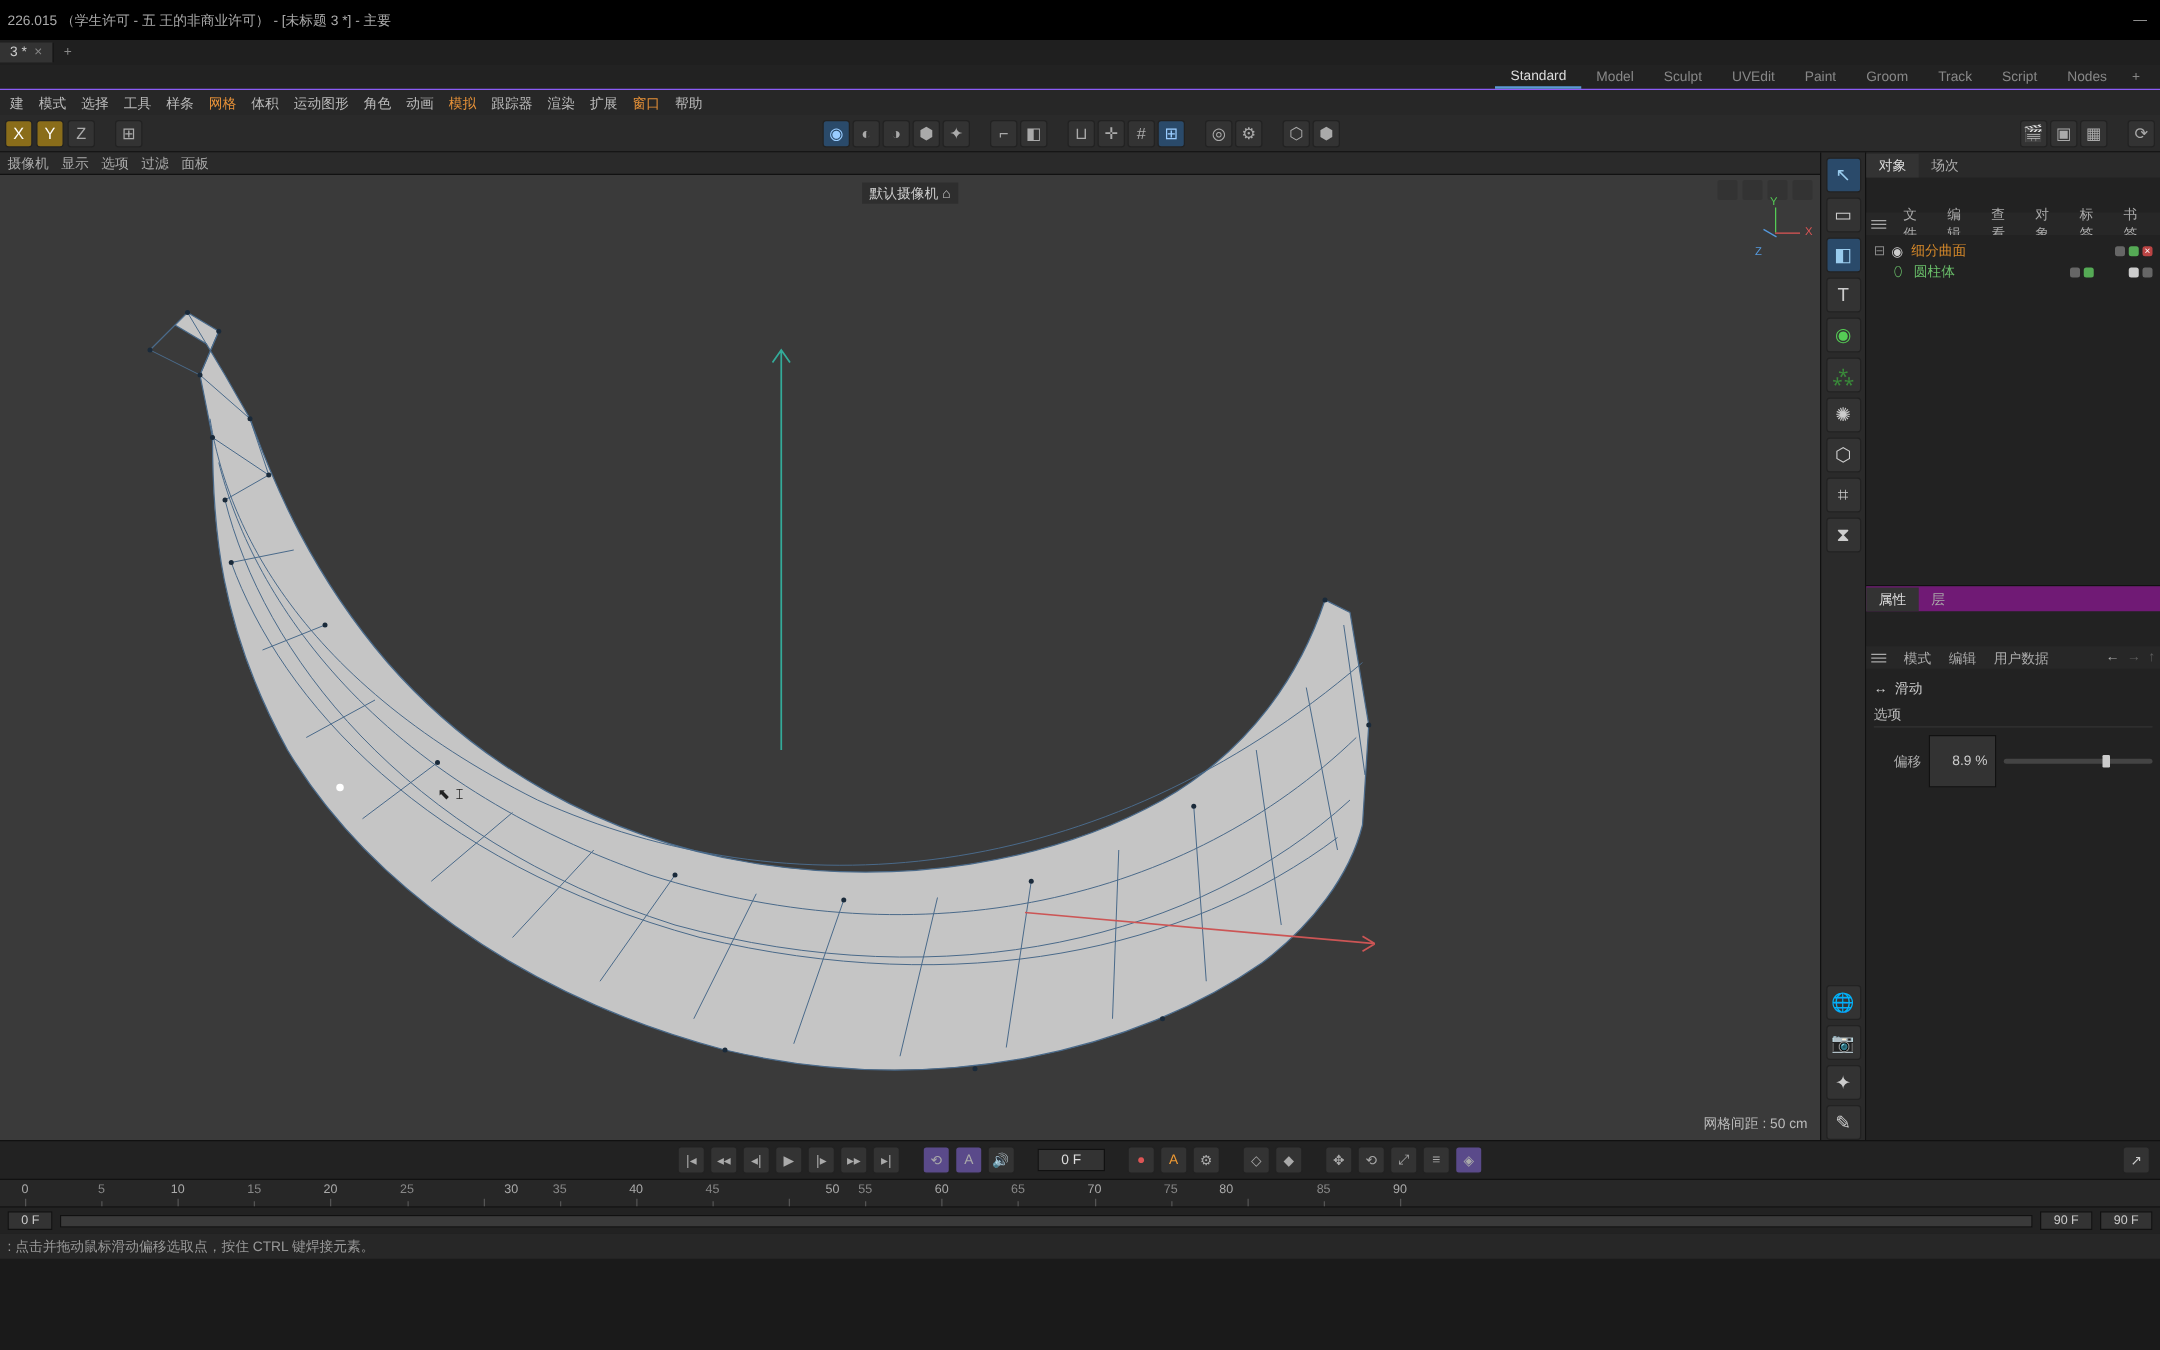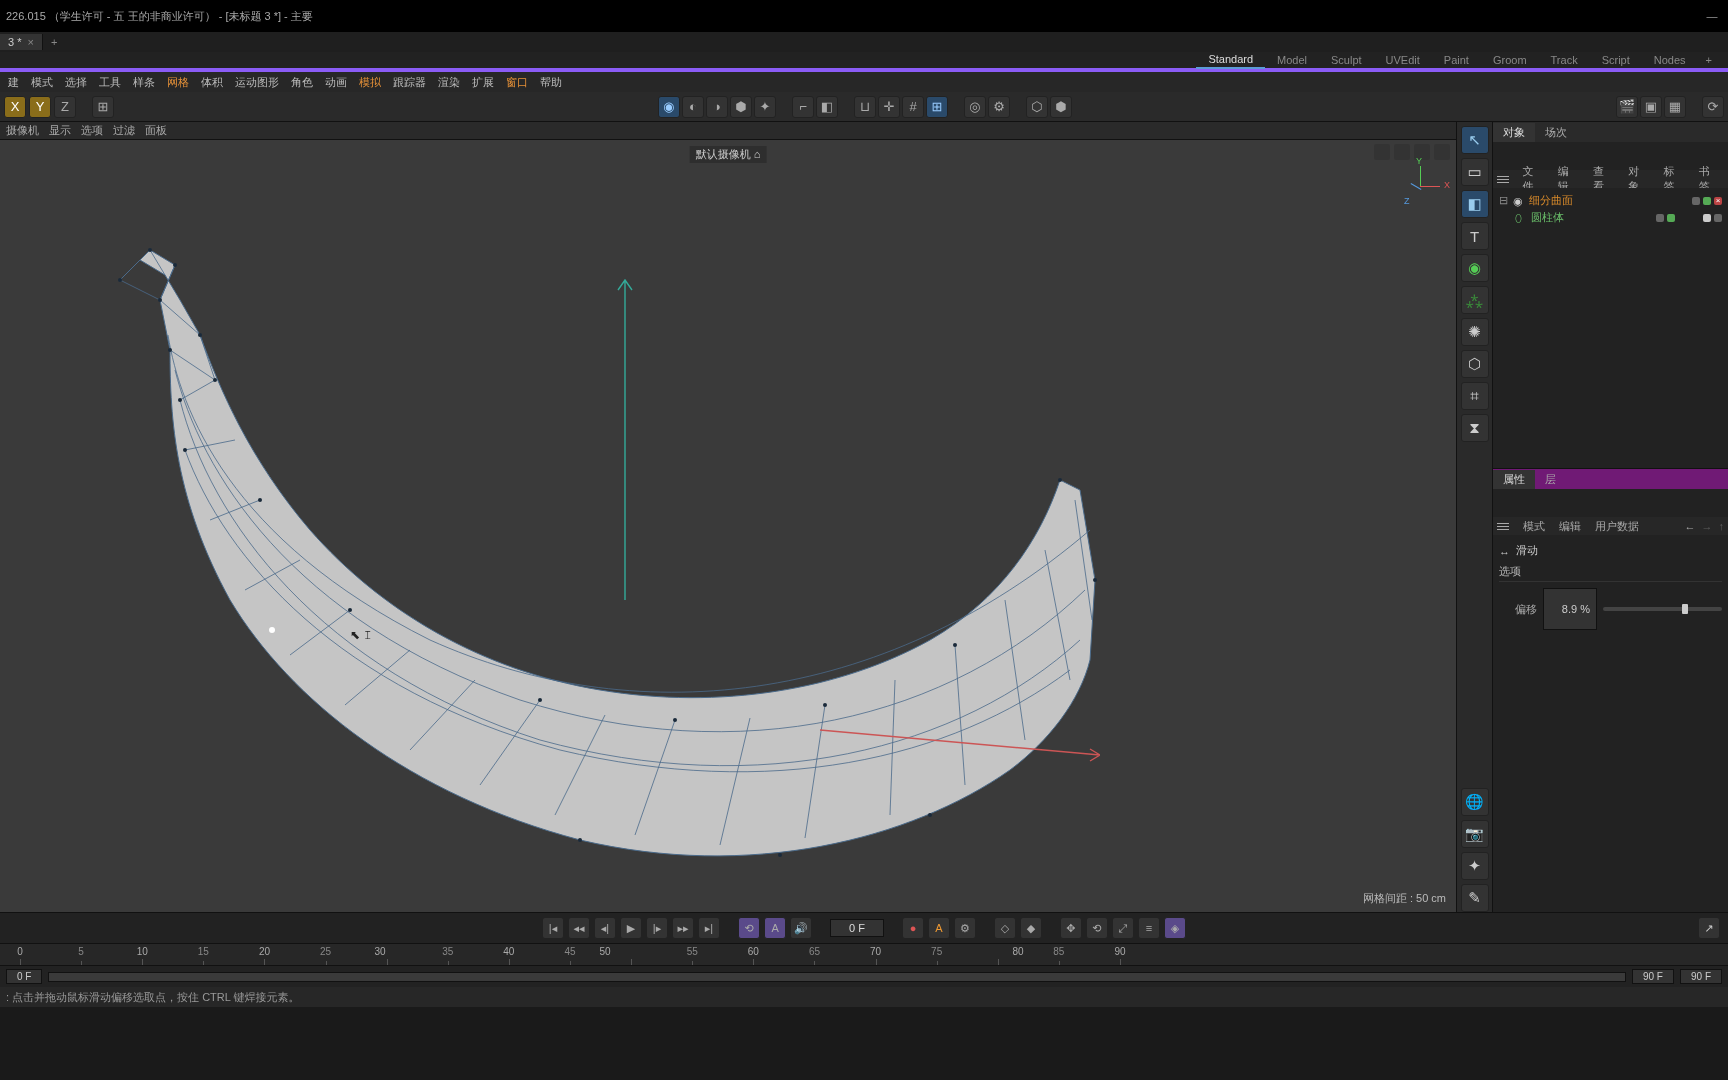--- a/index.html
+++ b/index.html
@@ -11,21 +11,21 @@
 
 .doc-tabs { height: 20px; background: #1f1f1f; display: flex; align-items: center; padding-left: 0; }
 .doc-tab { background: #333; padding: 2px 8px; color: #ccc; border-right: 1px solid #111; display: flex; align-items: center; gap: 6px; }
 .doc-tab .close { color: #888; }
 .doc-tab-add { padding: 0 8px; color: #888; }
 
 .menu-bar { height: 20px; background: #272727; display: flex; align-items: center; padding-left: 2px; }
 .menu-item { padding: 0 6px; color: #bbb; cursor: pointer; }
 .menu-item.active1 { color: #e69138; }
 
-.layout-tabs { height: 20px; background: #222; display: flex; align-items: center; justify-content: flex-end; padding-right: 8px; border-bottom: 4px solid #8b5cf6; }
+.layout-tabs { height: 20px; background: #222; display: flex; align-items: center; justify-content: flex-end; padding-right: 8px; border-bottom: 1px solid #8b5cf6; }
 .layout-tab { padding: 2px 12px; color: #888; cursor: pointer; }
 .layout-tab.active { border-bottom: 2px solid #5b9bd5; color: #ddd; }
 .layout-add { padding: 0 8px; color: #888; }
 
 .toolbar { height: 30px; background: #2a2a2a; display: flex; align-items: center; padding: 0 4px; gap: 3px; border-bottom: 1px solid #111; }
 .tb-group { display: flex; gap: 2px; }
 .tb-btn { width: 22px; height: 22px; background: #333; border: 1px solid #222; border-radius: 3px; display: flex; align-items: center; justify-content: center; color: #aaa; cursor: pointer; font-size: 13px; }
 .tb-btn.accent-y { background: #8a6d1a; color: #fff; }
 .tb-btn.accent-b { background: #2a4a6a; color: #9cf; }
 .tb-sep { width: 10px; }
@@ -428,41 +428,41 @@
       <span class="tick" style="left: 81.1111px;">5</span>
       <span class="tick-line" style="left: 81.1111px;"></span>
       <span class="tick major" style="left: 142.222px;">10</span>
       <span class="tick-line" style="left: 142.222px; height: 6px;"></span>
       <span class="tick" style="left: 203.333px;">15</span>
       <span class="tick-line" style="left: 203.333px;"></span>
       <span class="tick major" style="left: 264.444px;">20</span>
       <span class="tick-line" style="left: 264.444px; height: 6px;"></span>
       <span class="tick" style="left: 325.556px;">25</span>
       <span class="tick-line" style="left: 325.556px;"></span>
-      <span class="tick major" style="left: 380px;">30</span>
+      <span class="tick major" style="left: 409px;">30</span>
       <span class="tick-line" style="left: 386.667px; height: 6px;"></span>
       <span class="tick" style="left: 447.778px;">35</span>
       <span class="tick-line" style="left: 447.778px;"></span>
       <span class="tick major" style="left: 508.889px;">40</span>
       <span class="tick-line" style="left: 508.889px; height: 6px;"></span>
       <span class="tick" style="left: 570px;">45</span>
       <span class="tick-line" style="left: 570px;"></span>
-      <span class="tick major" style="left: 605px;">50</span>
+      <span class="tick major" style="left: 666px;">50</span>
       <span class="tick-line" style="left: 631.111px; height: 6px;"></span>
       <span class="tick" style="left: 692.222px;">55</span>
       <span class="tick-line" style="left: 692.222px;"></span>
       <span class="tick major" style="left: 753.333px;">60</span>
       <span class="tick-line" style="left: 753.333px; height: 6px;"></span>
       <span class="tick" style="left: 814.444px;">65</span>
       <span class="tick-line" style="left: 814.444px;"></span>
       <span class="tick major" style="left: 875.556px;">70</span>
       <span class="tick-line" style="left: 875.556px; height: 6px;"></span>
       <span class="tick" style="left: 936.667px;">75</span>
       <span class="tick-line" style="left: 936.667px;"></span>
-      <span class="tick major" style="left: 1018px;">80</span>
+      <span class="tick major" style="left: 981px;">80</span>
       <span class="tick-line" style="left: 997.778px; height: 6px;"></span>
       <span class="tick" style="left: 1058.89px;">85</span>
       <span class="tick-line" style="left: 1058.89px;"></span>
       <span class="tick major" style="left: 1120px;">90</span>
       <span class="tick-line" style="left: 1120px; height: 6px;"></span>
     </div>
   <div class="tl-range">
     <div class="range-field">0 F</div>
     <div class="range-track">
         <div class="range-thumb"></div>

